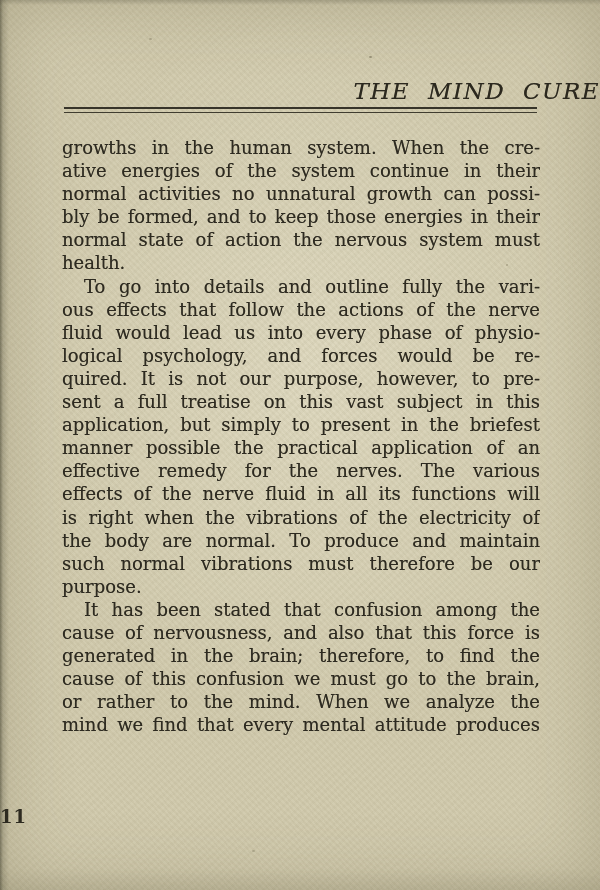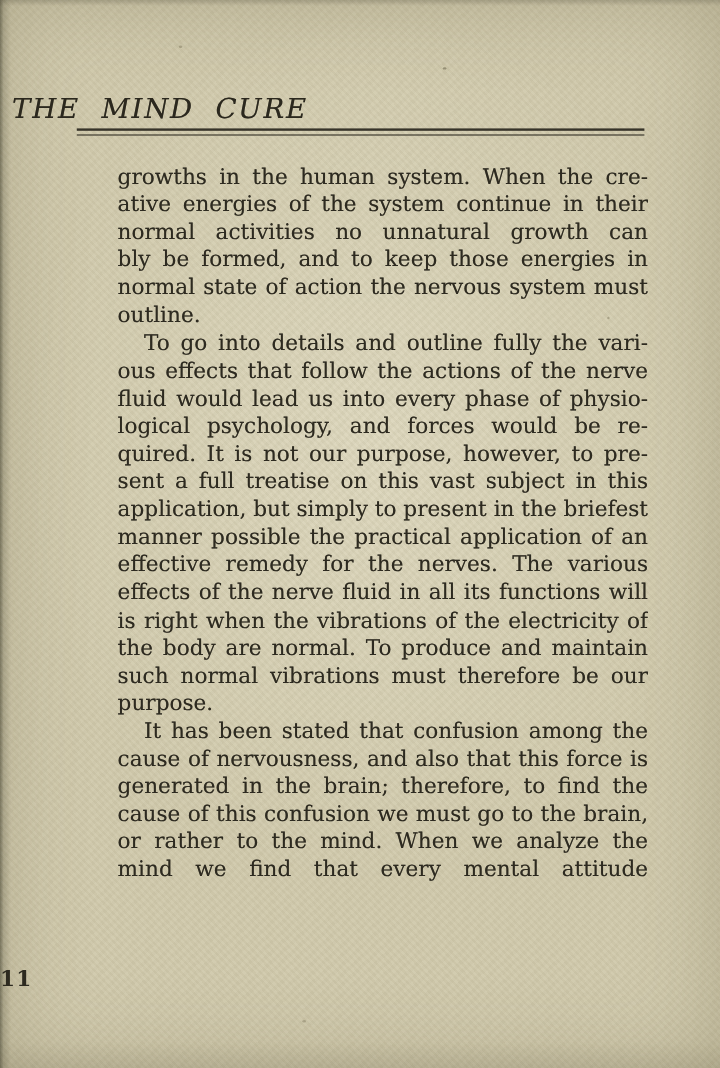--- a/index.html
+++ b/index.html
@@ -20,21 +20,21 @@
       #d1caad;
     box-shadow: inset 0 0 70px rgba(96,90,58,0.28);
     font-family: "DejaVu Serif", serif;
     color: #2d2a20;
   }
 
   
   .head-title {
     position: absolute;
     top: 78px; left: 10px; right: 0;
-    text-align: left;
+    text-align: right;
     font-style: italic;
     font-size: 23px;
     letter-spacing: 1.5px;
     word-spacing: 9px;
     color: #2b281e;
     text-shadow: 0 0 0.5px rgba(43,40,30,0.55);
   }
   .head-rule {
     position: absolute;
     top: 107px; left: 64px;
@@ -50,21 +50,20 @@
     width: 478px;
     font-size: 18px;
     line-height: 23.1px;
     text-shadow: 0 0 0.5px rgba(45,42,32,0.5);
   }
   .line {
     text-align: justify;
     text-align-last: justify;
     height: 23.1px;
     overflow: hidden;
-    margin-left: 36px;
   }
   .line.flush { text-align-last: left; }
   .line.indent { text-indent: 22px; }
 
   
   .folio {
     position: absolute;
     top: 806px; left: 0; right: 0;
     text-align: left;
     font-size: 18px;
@@ -87,21 +86,21 @@
 
   <div class="head-title">THE MIND CURE</div>
   <div class="head-rule"></div>
 
   <div class="body-text">
     <div class="line">growths in the human system.  When the cre-</div>
     <div class="line">ative energies of the system continue in their</div>
     <div class="line">normal activities no unnatural growth can possi-</div>
     <div class="line">bly be formed, and to keep those energies in their</div>
     <div class="line">normal state of action the nervous system must</div>
-    <div class="line flush">outline.</div>
+    <div class="line flush">health.</div>
     <div class="line indent">To go into details and outline fully the vari-</div>
     <div class="line">ous effects that follow the actions of the nerve</div>
     <div class="line">fluid would lead us into every phase of physio-</div>
     <div class="line">logical psychology, and forces would be re-</div>
     <div class="line">quired.  It is not our purpose, however, to pre-</div>
     <div class="line">sent a full treatise on this vast subject in this</div>
     <div class="line">application, but simply to present in the briefest</div>
     <div class="line">manner possible the practical application of an</div>
     <div class="line">effective remedy for the nerves.  The various</div>
     <div class="line">effects of the nerve fluid in all its functions will</div>

